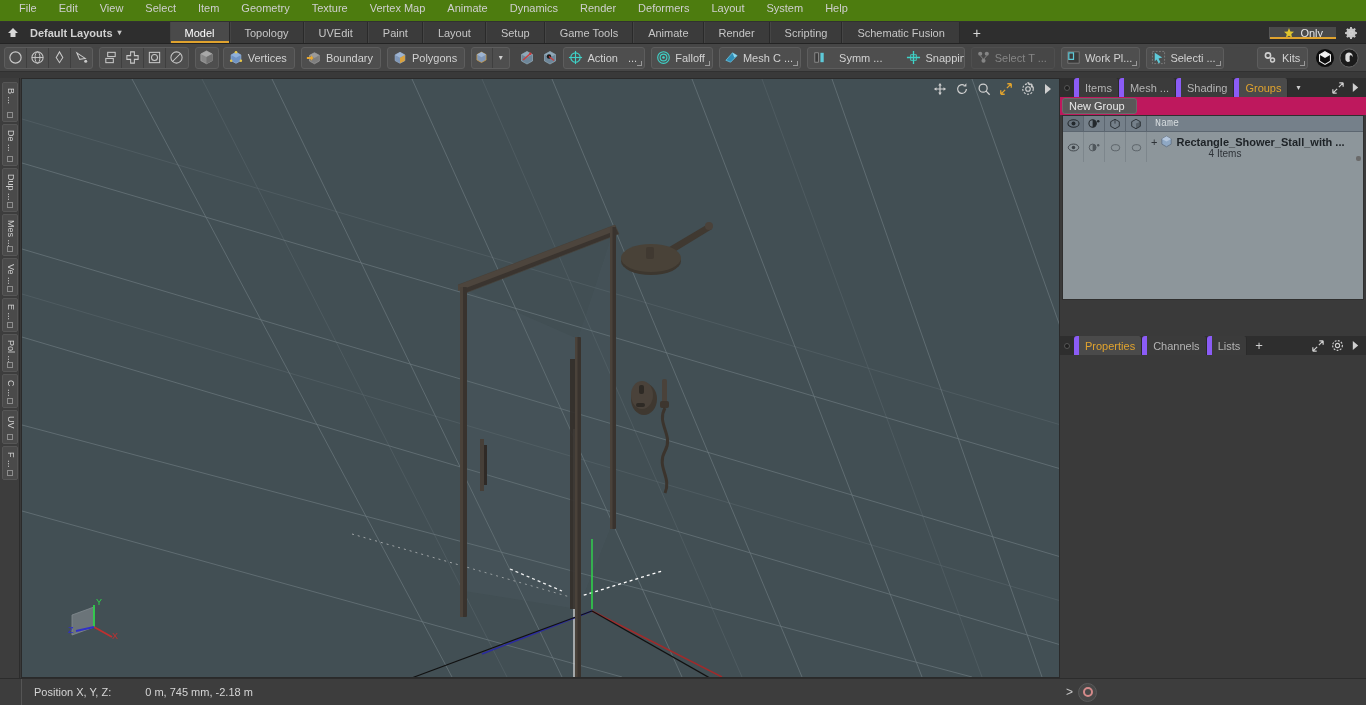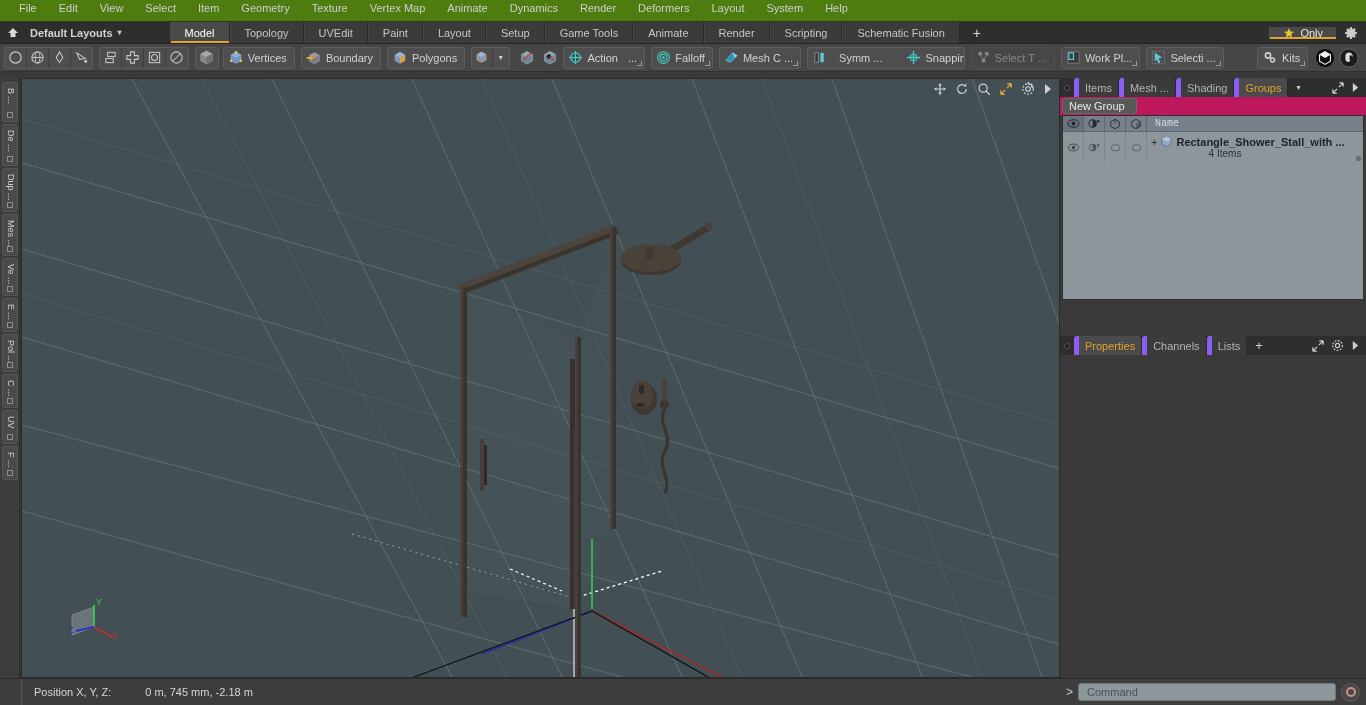--- a/index.html
+++ b/index.html
@@ -781,20 +781,19 @@
 
   <div class="statusbar">
     <div class="sb-left"></div>
     <div class="sb-pos">
       <span>Position X, Y, Z:</span>
       <span style="width:10px;display:inline-block"></span>
       <span>0 m, 745 mm, -2.18 m</span>
     </div>
     <div class="sb-cmdwrap">
       <span class="sb-gt">&gt;</span>
-      <div class="sb-cmd">Command</div>
       <div class="sb-rec">
           <i></i>
         </div>
     </div>
   </div>
 
 </div>
 
 </body></html>

